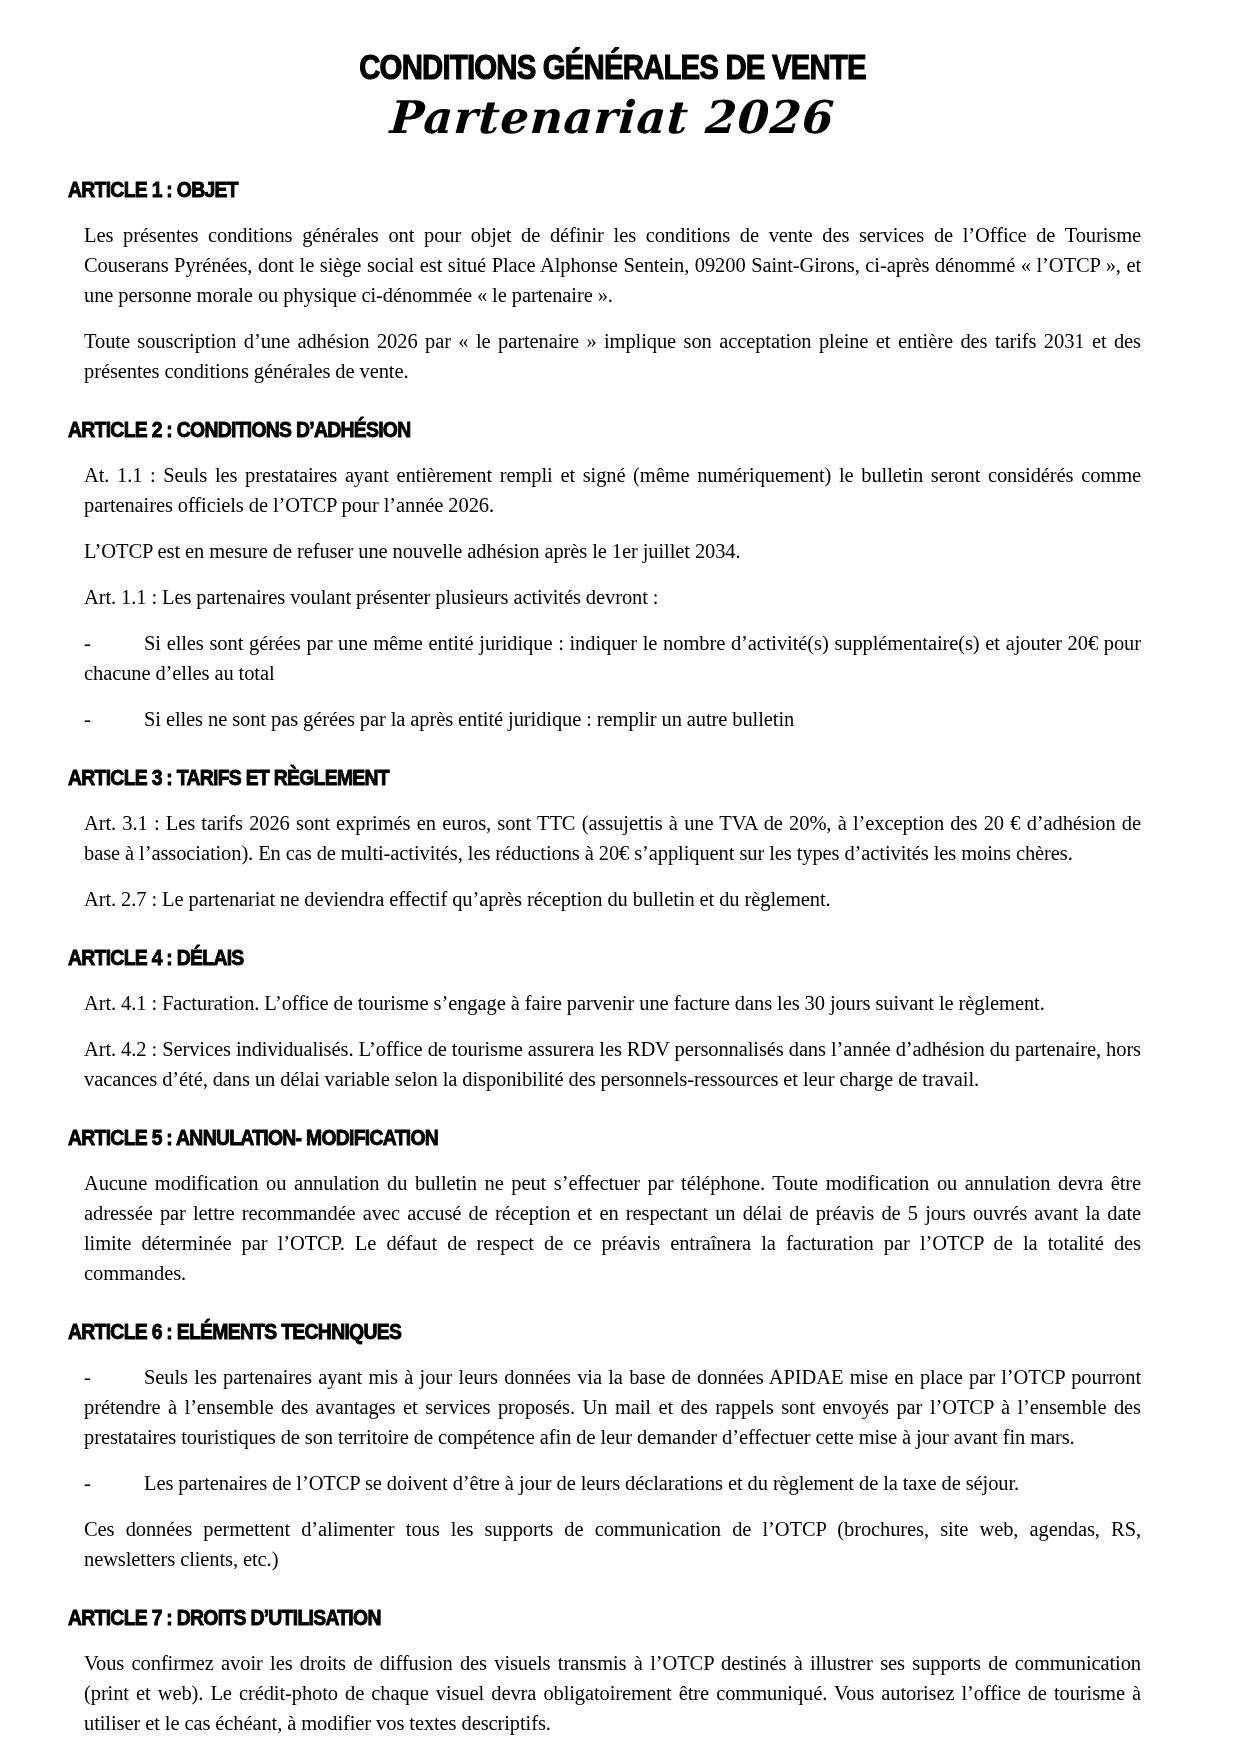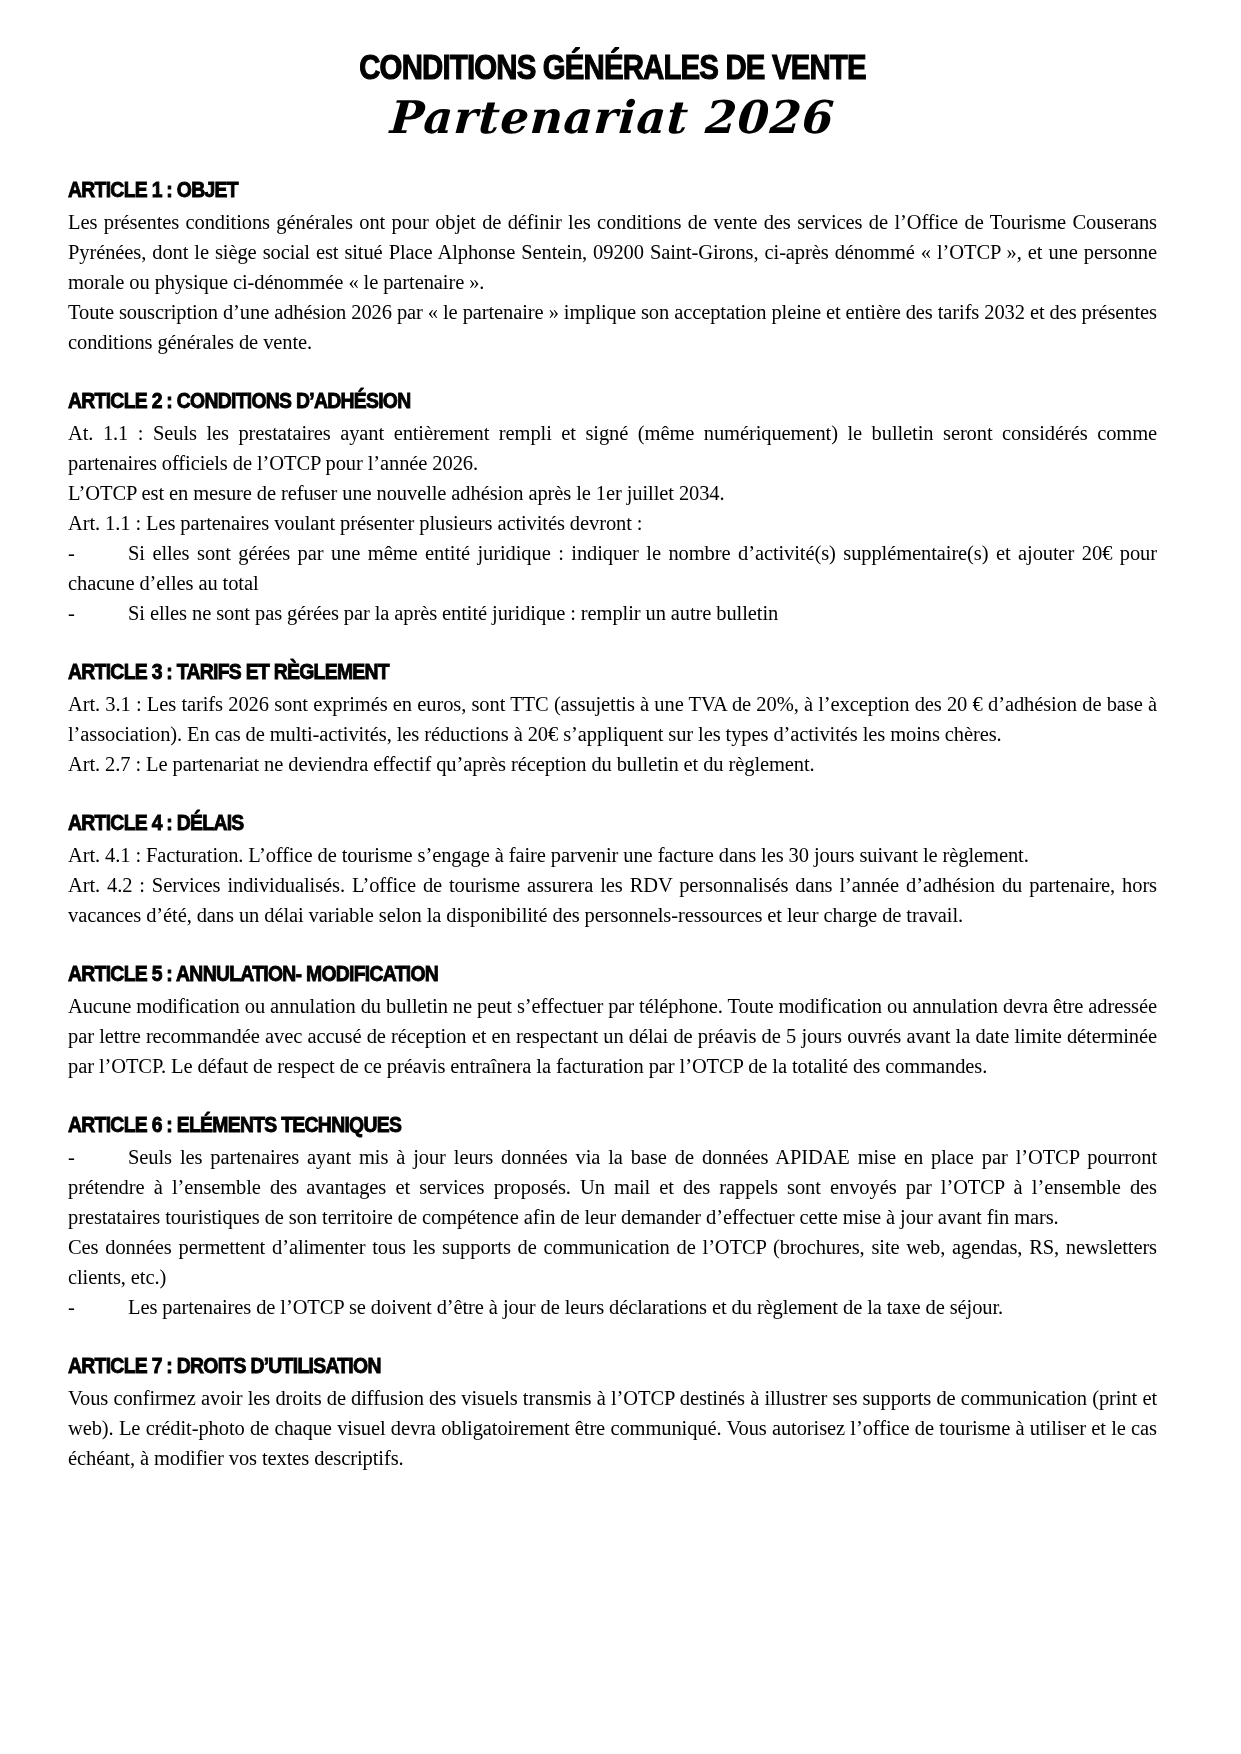--- a/index.html
+++ b/index.html
@@ -45,39 +45,39 @@
     font-weight: 700;
     font-size: 22px;
     line-height: 28px;
     letter-spacing: -0.8px;
     -webkit-text-stroke: 0.9px #000;
     transform: scaleX(0.88);
     transform-origin: 0 50%;
     white-space: nowrap;
   }
   .para {
-    margin: 0;
+    margin: 16px;
     font-size: 20.5px;
     line-height: 30px;
     letter-spacing: -0.1px;
     text-align: justify;
   }
   .dash { display: inline-block; width: 60px; }
 </style>
 </head>
 <body>
 
 <div class="page">
   <h1 class="doc-title">CONDITIONS GÉNÉRALES DE VENTE</h1>
   <div class="doc-subtitle">Partenariat 2026</div>
   <main>
       <section class="article">
         <h2 class="article-heading">ARTICLE 1 : OBJET</h2>
         <p class="para">Les présentes conditions générales ont pour objet de définir les conditions de vente des services de l’Office de Tourisme Couserans Pyrénées, dont le siège social est situé Place Alphonse Sentein, 09200 Saint-Girons, ci-après dénommé « l’OTCP », et une personne morale ou physique ci-dénommée « le partenaire ».</p>
-        <p class="para">Toute souscription d’une adhésion 2026 par « le partenaire » implique son acceptation pleine et entière des tarifs 2032 et des présentes conditions générales de vente.</p>
+        <p class="para">Toute souscription d’une adhésion 2026 par « le partenaire » implique son acceptation pleine et entière des tarifs 2031 et des présentes conditions générales de vente.</p>
       </section>
       <section class="article">
         <h2 class="article-heading">ARTICLE 2 : CONDITIONS D’ADHÉSION</h2>
         <p class="para">At. 1.1 : Seuls les prestataires ayant entièrement rempli et signé (même numériquement) le bulletin seront considérés comme partenaires officiels de l’OTCP pour l’année 2026.</p>
         <p class="para">L’OTCP est en mesure de refuser une nouvelle adhésion après le 1er juillet 2034.</p>
         <p class="para">Art. 1.1 : Les partenaires voulant présenter plusieurs activités devront :</p>
         <p class="para"><span class="dash">-</span><span>Si elles sont gérées par une même entité juridique : indiquer le nombre d’activité(s) supplémentaire(s) et ajouter 20€ pour chacune d’elles au total</span></p>
         <p class="para"><span class="dash">-</span><span>Si elles ne sont pas gérées par la après entité juridique : remplir un autre bulletin</span></p>
       </section>
       <section class="article">
@@ -90,21 +90,21 @@
         <p class="para">Art. 4.1 : Facturation. L’office de tourisme s’engage à faire parvenir une facture dans les 30 jours suivant le règlement.</p>
         <p class="para">Art. 4.2 : Services individualisés. L’office de tourisme assurera les RDV personnalisés dans l’année d’adhésion du partenaire, hors vacances d’été, dans un délai variable selon la disponibilité des personnels-ressources et leur charge de travail.</p>
       </section>
       <section class="article">
         <h2 class="article-heading">ARTICLE 5 : ANNULATION- MODIFICATION</h2>
         <p class="para">Aucune modification ou annulation du bulletin ne peut s’effectuer par téléphone. Toute modification ou annulation devra être adressée par lettre recommandée avec accusé de réception et en respectant un délai de préavis de 5 jours ouvrés avant la date limite déterminée par l’OTCP. Le défaut de respect de ce préavis entraînera la facturation par l’OTCP de la totalité des commandes.</p>
       </section>
       <section class="article">
         <h2 class="article-heading">ARTICLE 6 : ELÉMENTS TECHNIQUES</h2>
         <p class="para"><span class="dash">-</span><span>Seuls les partenaires ayant mis à jour leurs données via la base de données APIDAE mise en place par l’OTCP pourront prétendre à l’ensemble des avantages et services proposés. Un mail et des rappels sont envoyés par l’OTCP à l’ensemble des prestataires touristiques de son territoire de compétence afin de leur demander d’effectuer cette mise à jour avant fin mars.</span></p>
+        <p class="para"><span class="dash">-</span><span>Les partenaires de l’OTCP se doivent d’être à jour de leurs déclarations et du règlement de la taxe de séjour.</span></p>
         <p class="para">Ces données permettent d’alimenter tous les supports de communication de l’OTCP (brochures, site web, agendas, RS, newsletters clients, etc.)</p>
-        <p class="para"><span class="dash">-</span><span>Les partenaires de l’OTCP se doivent d’être à jour de leurs déclarations et du règlement de la taxe de séjour.</span></p>
       </section>
       <section class="article">
         <h2 class="article-heading">ARTICLE 7 : DROITS D’UTILISATION</h2>
         <p class="para">Vous confirmez avoir les droits de diffusion des visuels transmis à l’OTCP destinés à illustrer ses supports de communication (print et web). Le crédit-photo de chaque visuel devra obligatoirement être communiqué. Vous autorisez l’office de tourisme à utiliser et le cas échéant, à modifier vos textes descriptifs.</p>
       </section>
     </main>
 </div>
 
 </body></html>

